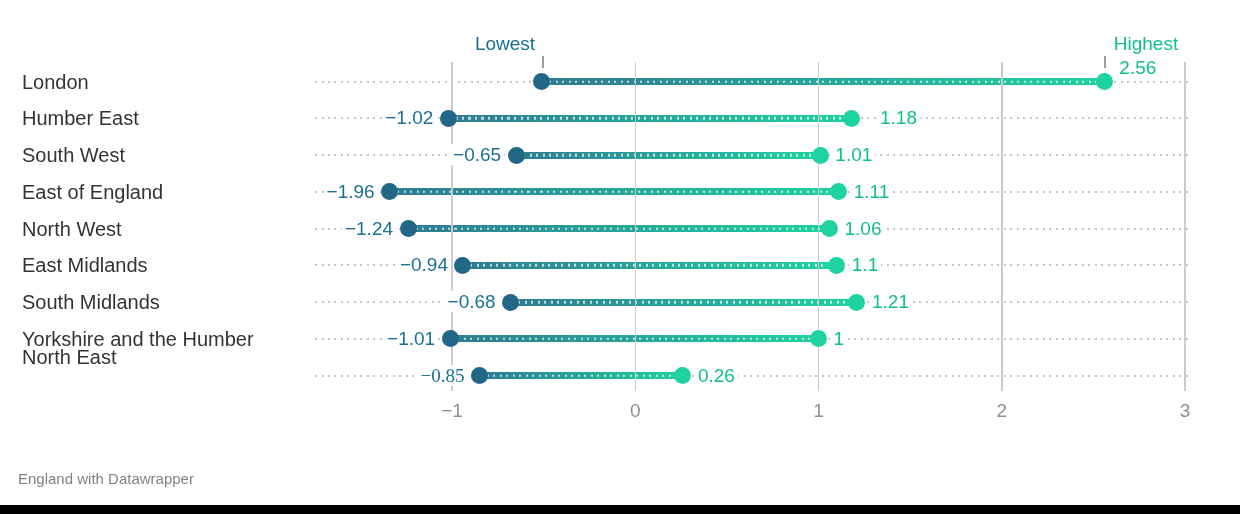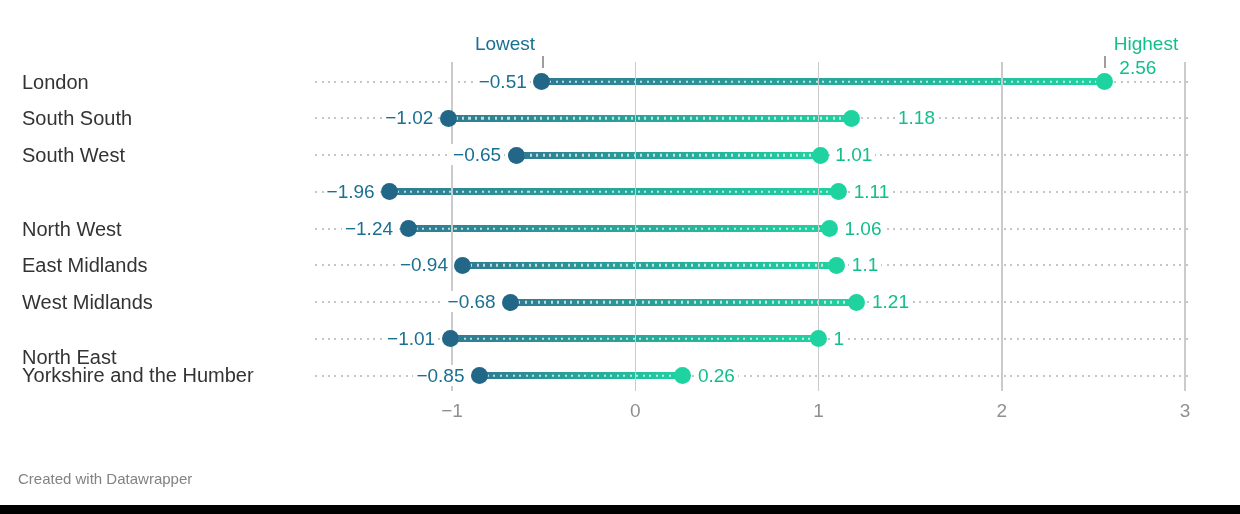--- a/index.html
+++ b/index.html
@@ -46,40 +46,40 @@
       <div class="axis-label" style="left: 976.75px;">2</div>
       <div class="gridline" style="left: 1184.25px;"></div>
       <div class="axis-label" style="left: 1160px;">3</div>
       <div class="row-label" style="top: 69.7px;">London</div>
       <div class="leader" style="left: 315px; width: 874px; top: 80.7px;"></div>
       <div class="bar" style="left: 541.793px; width: 562.577px; top: 78.2px;">
         <div class="bar-dots"></div>
       </div>
       <div class="dot lo" style="left: 533.293px; top: 73.2px;"></div>
       <div class="dot hi" style="left: 1095.87px; top: 73.2px;"></div>
-      <div class="val lo" style="left: 399.793px; top: 70.7px;"><span>−0.51</span></div>
       <div class="val hi" style="left: 1116.37px; top: 57px;"><span>2.56</span></div>
-      <div class="row-label" style="top: 106.43px;">South South</div>
+      <div class="row-label" style="top: 106.43px;">Humber East</div>
       <div class="leader" style="left: 315px; width: 874px; top: 117.43px;"></div>
       <div class="bar" style="left: 448.335px; width: 403.15px; top: 114.93px;">
         <div class="bar-dots"></div>
       </div>
       <div class="dot lo" style="left: 439.835px; top: 109.93px;"></div>
       <div class="dot hi" style="left: 842.985px; top: 109.93px;"></div>
       <div class="val lo" style="left: 306.335px; top: 107.43px;"><span>−1.02</span></div>
-      <div class="val hi" style="left: 895px; top: 107.43px;"><span>1.18</span></div>
+      <div class="val hi" style="left: 877px; top: 107.43px;"><span>1.18</span></div>
       <div class="row-label" style="top: 143.16px;">South West</div>
       <div class="leader" style="left: 315px; width: 874px; top: 154.16px;"></div>
       <div class="bar" style="left: 516.138px; width: 304.195px; top: 151.66px;">
         <div class="bar-dots"></div>
       </div>
       <div class="dot lo" style="left: 507.637px; top: 146.66px;"></div>
       <div class="dot hi" style="left: 811.832px; top: 146.66px;"></div>
       <div class="val lo" style="left: 374.137px; top: 144.16px;"><span>−0.65</span></div>
       <div class="val hi" style="left: 832.332px; top: 144.16px;"><span>1.01</span></div>
+      <div class="row-label" style="top: 179.89px;">East of England</div>
       <div class="leader" style="left: 315px; width: 874px; top: 190.89px;"></div>
       <div class="bar" style="left: 389.695px; width: 448.962px; top: 188.39px;">
         <div class="bar-dots"></div>
       </div>
       <div class="dot lo" style="left: 381.195px; top: 183.39px;"></div>
       <div class="dot hi" style="left: 830.158px; top: 183.39px;"></div>
       <div class="val lo" style="left: 247.695px; top: 180.89px;"><span>−1.96</span></div>
       <div class="val hi" style="left: 850.658px; top: 180.89px;"><span>1.11</span></div>
       <div class="row-label" style="top: 216.62px;">North West</div>
       <div class="leader" style="left: 315px; width: 874px; top: 227.62px;"></div>
@@ -92,50 +92,50 @@
       <div class="val hi" style="left: 841.495px; top: 217.62px;"><span>1.06</span></div>
       <div class="row-label" style="top: 253.35px;">East Midlands</div>
       <div class="leader" style="left: 315px; width: 874px; top: 264.35px;"></div>
       <div class="bar" style="left: 462.995px; width: 373.83px; top: 261.85px;">
         <div class="bar-dots"></div>
       </div>
       <div class="dot lo" style="left: 454.495px; top: 256.85px;"></div>
       <div class="dot hi" style="left: 828.325px; top: 256.85px;"></div>
       <div class="val lo" style="left: 320.995px; top: 254.35px;"><span>−0.94</span></div>
       <div class="val hi" style="left: 848.825px; top: 254.35px;"><span>1.1</span></div>
-      <div class="row-label" style="top: 290.08px;">West Midlands</div>
+      <div class="row-label" style="top: 290.08px;">South Midlands</div>
       <div class="leader" style="left: 315px; width: 874px; top: 301.08px;"></div>
       <div class="bar" style="left: 510.64px; width: 346.342px; top: 298.58px;">
         <div class="bar-dots"></div>
       </div>
       <div class="dot lo" style="left: 502.14px; top: 293.58px;"></div>
       <div class="dot hi" style="left: 848.482px; top: 293.58px;"></div>
       <div class="val lo" style="left: 368.64px; top: 291.08px;"><span>−0.68</span></div>
       <div class="val hi" style="left: 868.982px; top: 291.08px;"><span>1.21</span></div>
-      <div class="row-label" style="top: 326.81px; margin-top: 36px;">Yorkshire and the Humber</div>
+      <div class="row-label" style="top: 326.81px;">Yorkshire and the Humber</div>
       <div class="leader" style="left: 315px; width: 874px; top: 337.81px;"></div>
       <div class="bar" style="left: 450.168px; width: 368.332px; top: 335.31px;">
         <div class="bar-dots"></div>
       </div>
       <div class="dot lo" style="left: 441.668px; top: 330.31px;"></div>
       <div class="dot hi" style="left: 810px; top: 330.31px;"></div>
       <div class="val lo" style="left: 308.168px; top: 327.81px;"><span>−1.01</span></div>
       <div class="val hi" style="left: 830.5px; top: 327.81px;"><span>1</span></div>
       <div class="row-label" style="top: 345px;">North East</div>
       <div class="leader" style="left: 315px; width: 874px; top: 374.54px;"></div>
       <div class="bar" style="left: 479.488px; width: 203.407px; top: 372.04px;">
         <div class="bar-dots"></div>
       </div>
       <div class="dot lo" style="left: 470.988px; top: 367.04px;"></div>
       <div class="dot hi" style="left: 674.395px; top: 367.04px;"></div>
-      <div class="val lo" style="left: 337.488px; top: 364.54px;"><span>−0.85</span></div>
+      <div class="val lo" style="left: 337.488px; top: 364.54px; font-family: Liberation Serif, serif;"><span>−0.85</span></div>
       <div class="val hi" style="left: 694.895px; top: 364.54px;"><span>0.26</span></div>
     </div>
 
   <div class="annot lo" style="left:445px">Lowest</div>
   <div class="annot hi" style="left:1086px">Highest</div>
   <div class="annot-tick" style="left:542px"></div>
   <div class="annot-tick" style="left:1104px"></div>
 
-  <div class="footer">Created with Datawrapper</div>
+  <div class="footer">England with Datawrapper</div>
 
   <div class="bottom-strip"></div>
 </div>
 
 </body></html>

